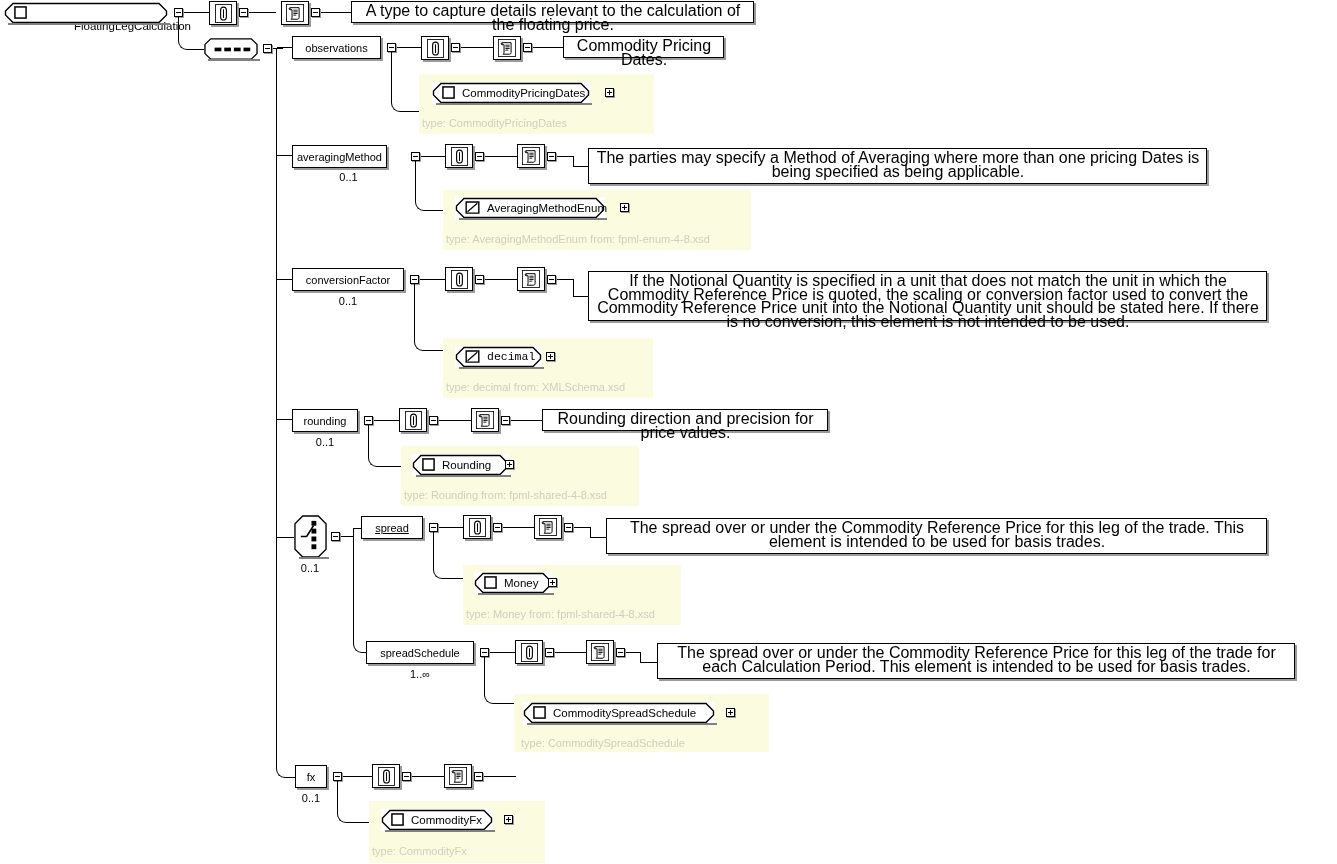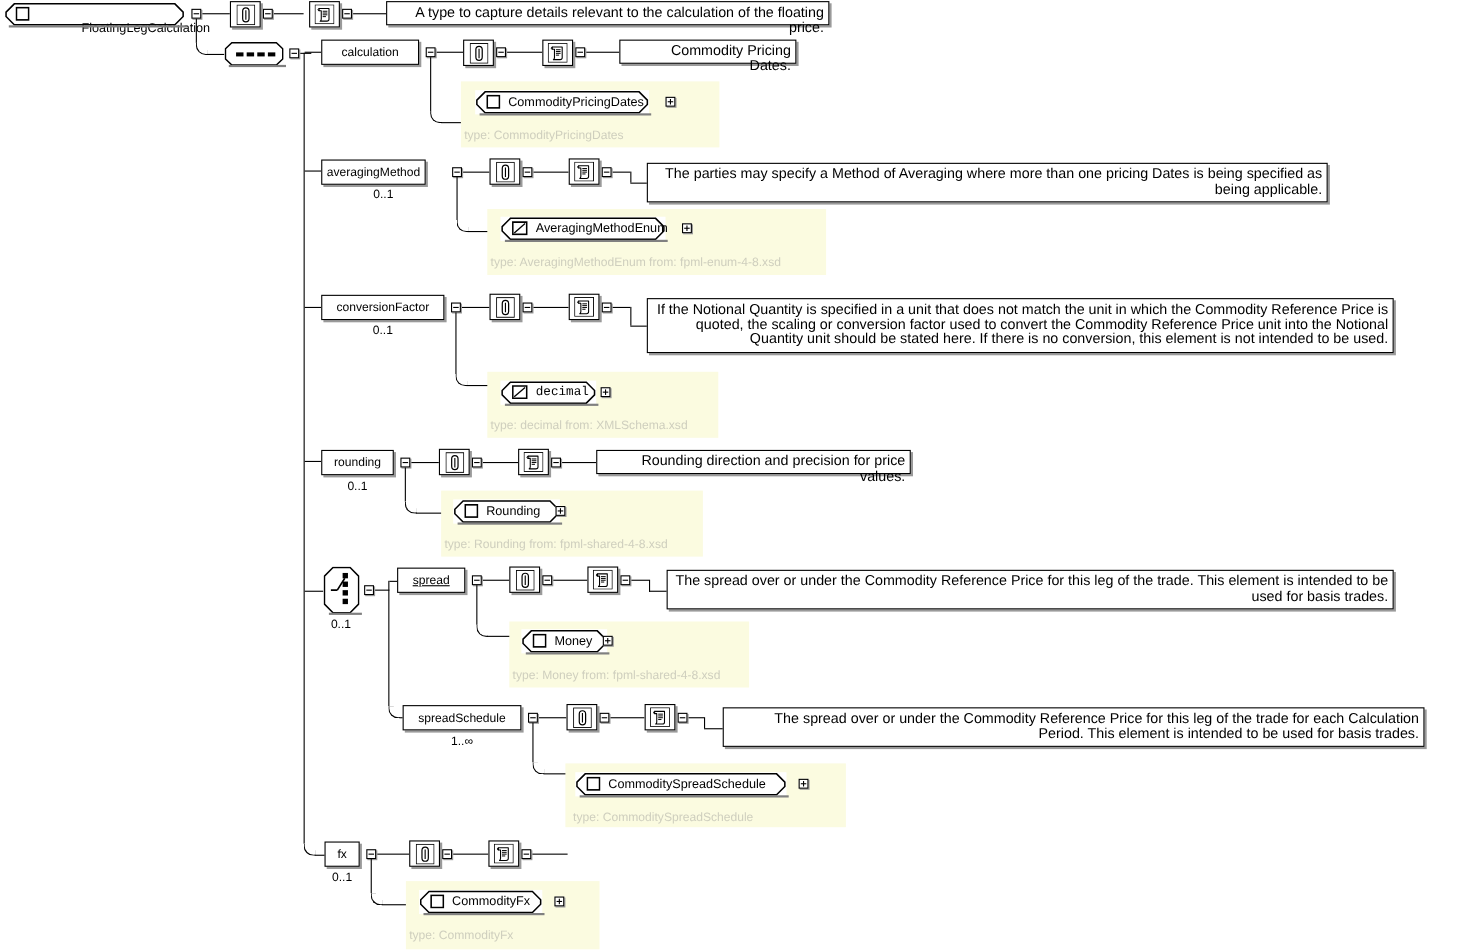--- a/index.html
+++ b/index.html
@@ -62,23 +62,23 @@
   }
 
   
   .txtbox {
     position: absolute;
     background: #ffffff;
     border: 1px solid #000000;
     box-shadow: 2px 2px 0 0 #9a9a9a;
     box-sizing: border-box;
     padding: 2px 4px 1px 5px;
-    font-size: 13px;
+    font-size: 16px;
     line-height: 13.5px;
-    text-align: right;
+    text-align: center;
   }
 
   
   .card {
     position: absolute;
     font-size: 11px;
     line-height: 11px;
     color: #000000;
     text-align: center;
     white-space: nowrap;
@@ -242,21 +242,21 @@
   </div>
   <div class="shadow" style="left:208px; top:59px; width:52px; height:2px;"></div>
 
   <div class="tog" style="left:263px; top:44px;"></div>
   <div class="ln hln" style="left:273px; top:48px; width:10px;"></div>
 
   <div class="ln vln" style="left:276px; top:48px; height:719px;"></div>
   <div class="curve" style="left:276px; top:767px;"></div>
 
   <div class="ln hln" style="left:277px; top:47px; width:15px;"></div>
-  <div class="elbox" style="left:292px; top:36px; width:89px; height:23px;">calculation</div>
+  <div class="elbox" style="left:292px; top:36px; width:89px; height:23px;">observations</div>
   <div class="tog" style="left:387px; top:43px;"></div>
   <div class="ln hln" style="left:397px; top:47px; width:24px;"></div>
 
   <div class="elbox" style="left:421px; top:36px; width:28px; height:24px;">
     <svg width="17" height="19">
         <use href="#ic-clip"></use>
       </svg>
   </div>
   <div class="tog" style="left:451px; top:43px;"></div>
   <div class="ln hln" style="left:461px; top:47px; width:32px;"></div>

